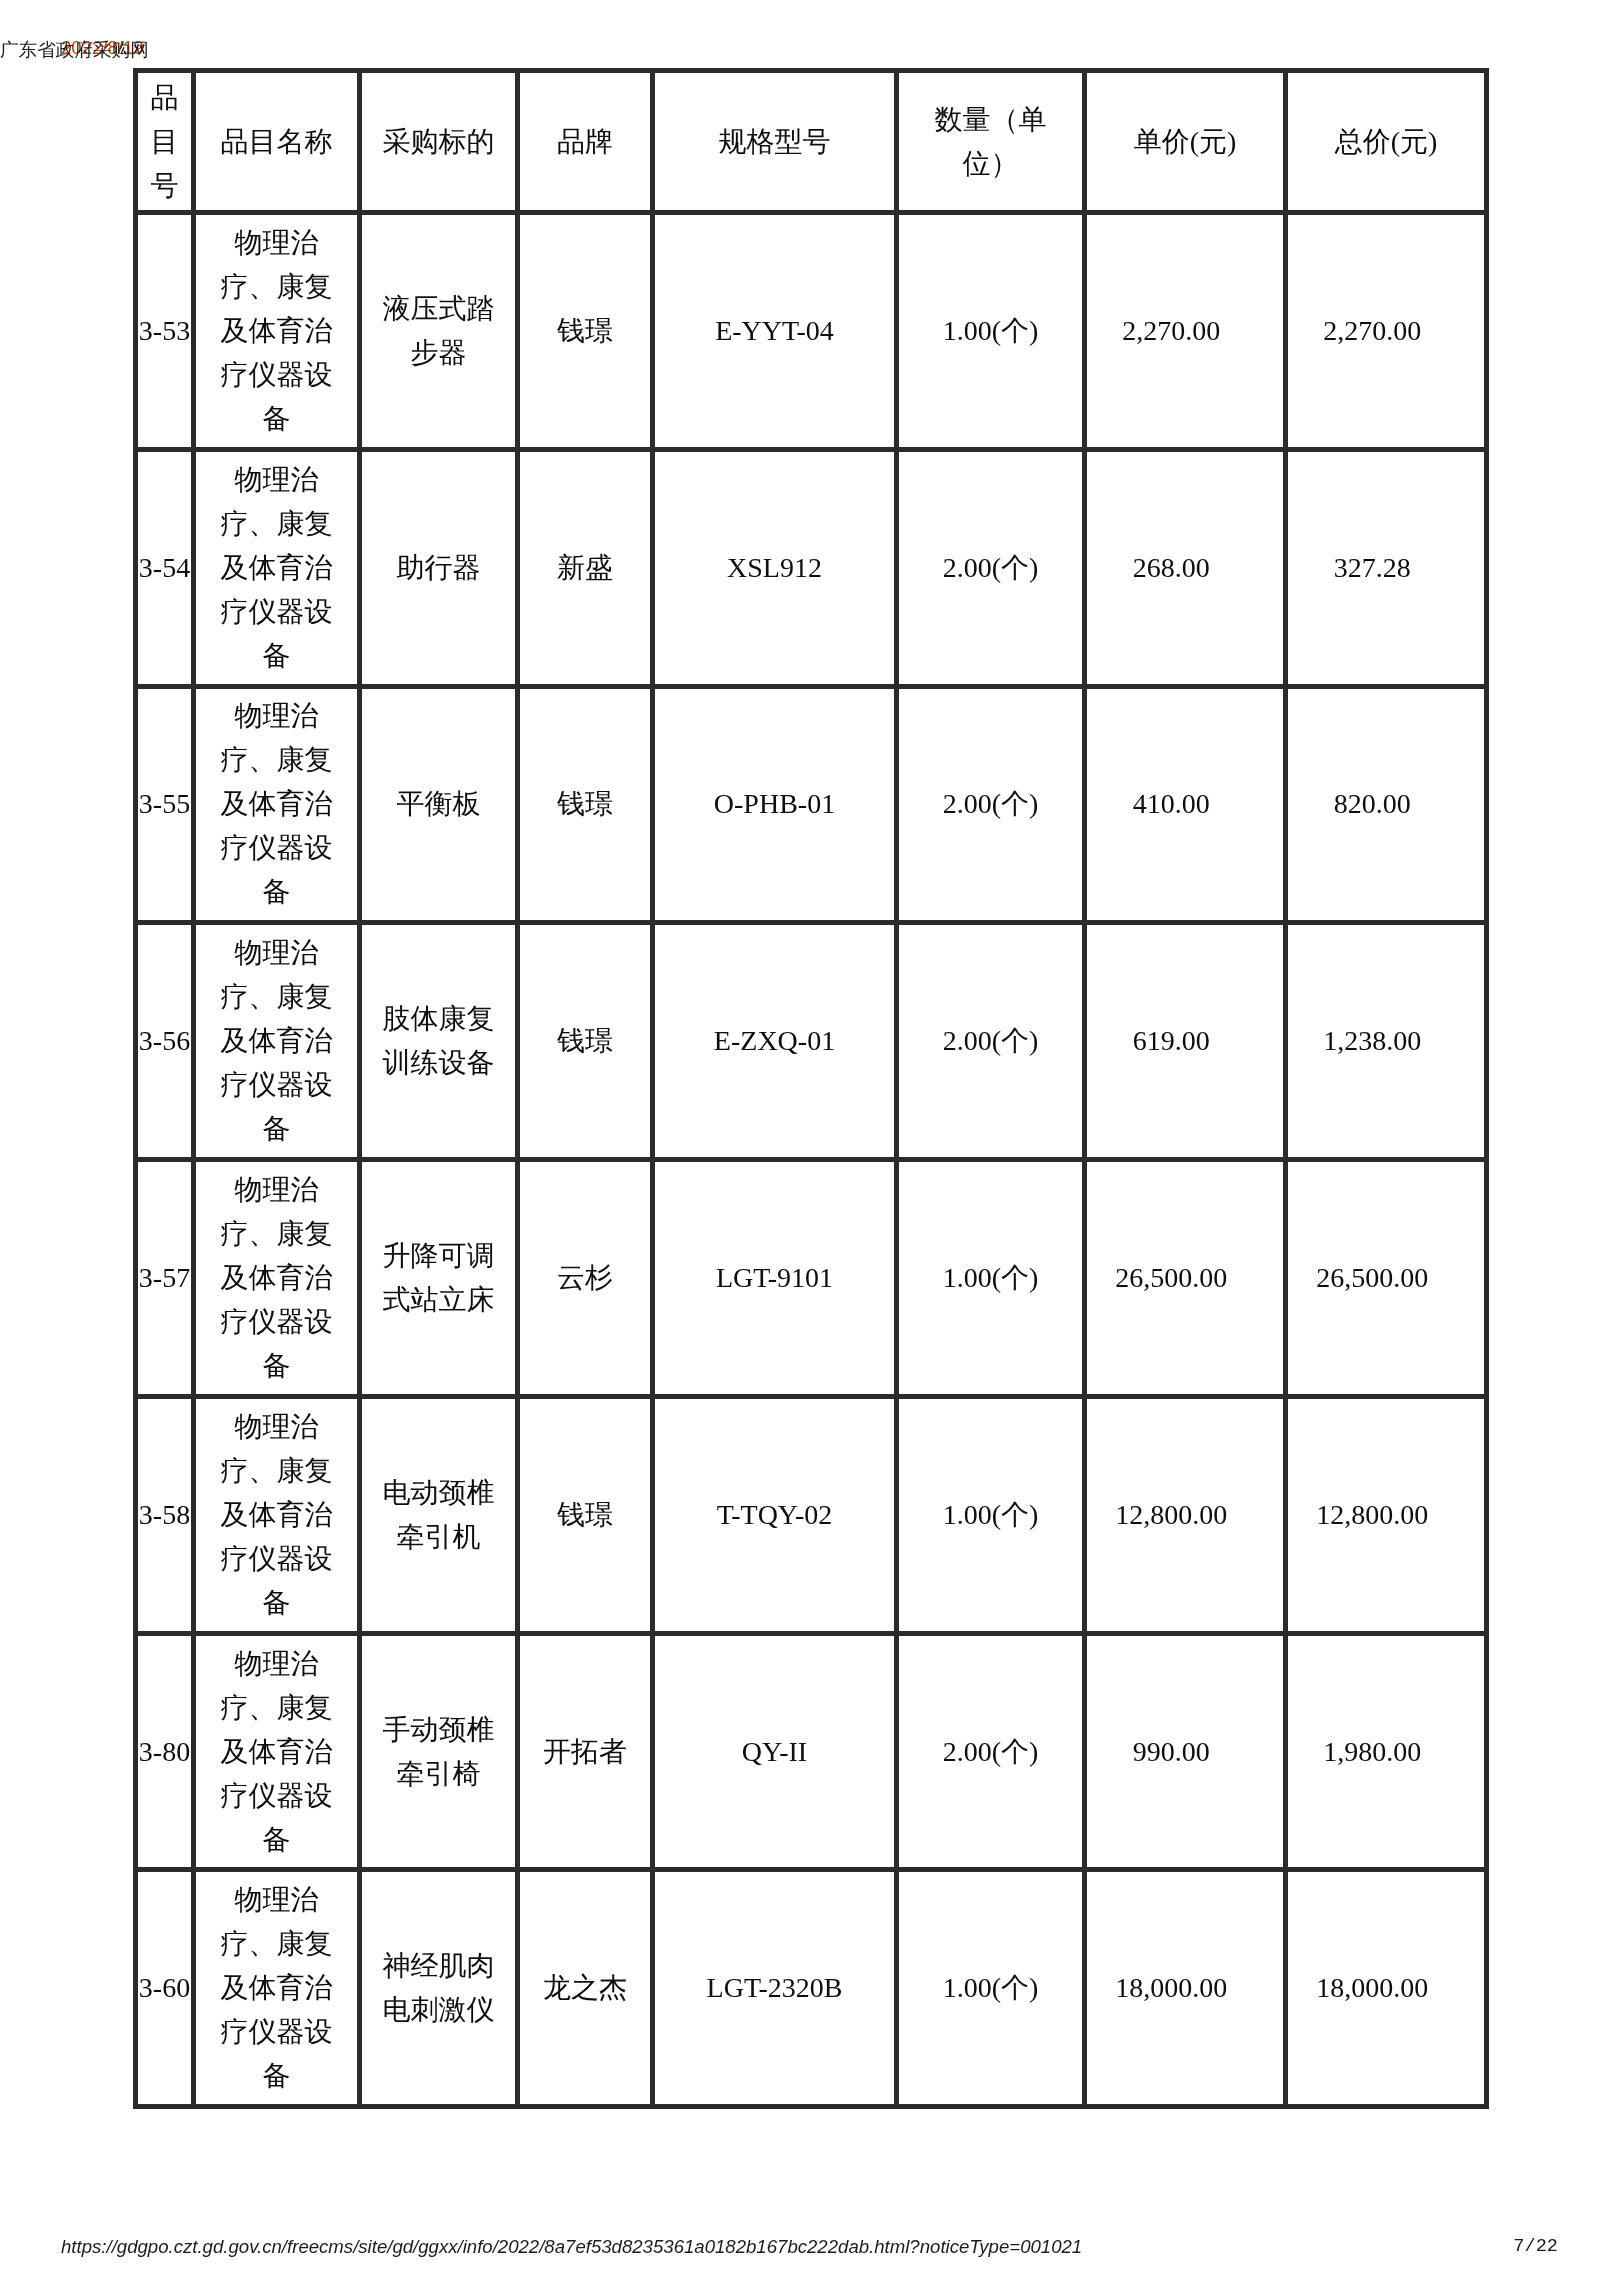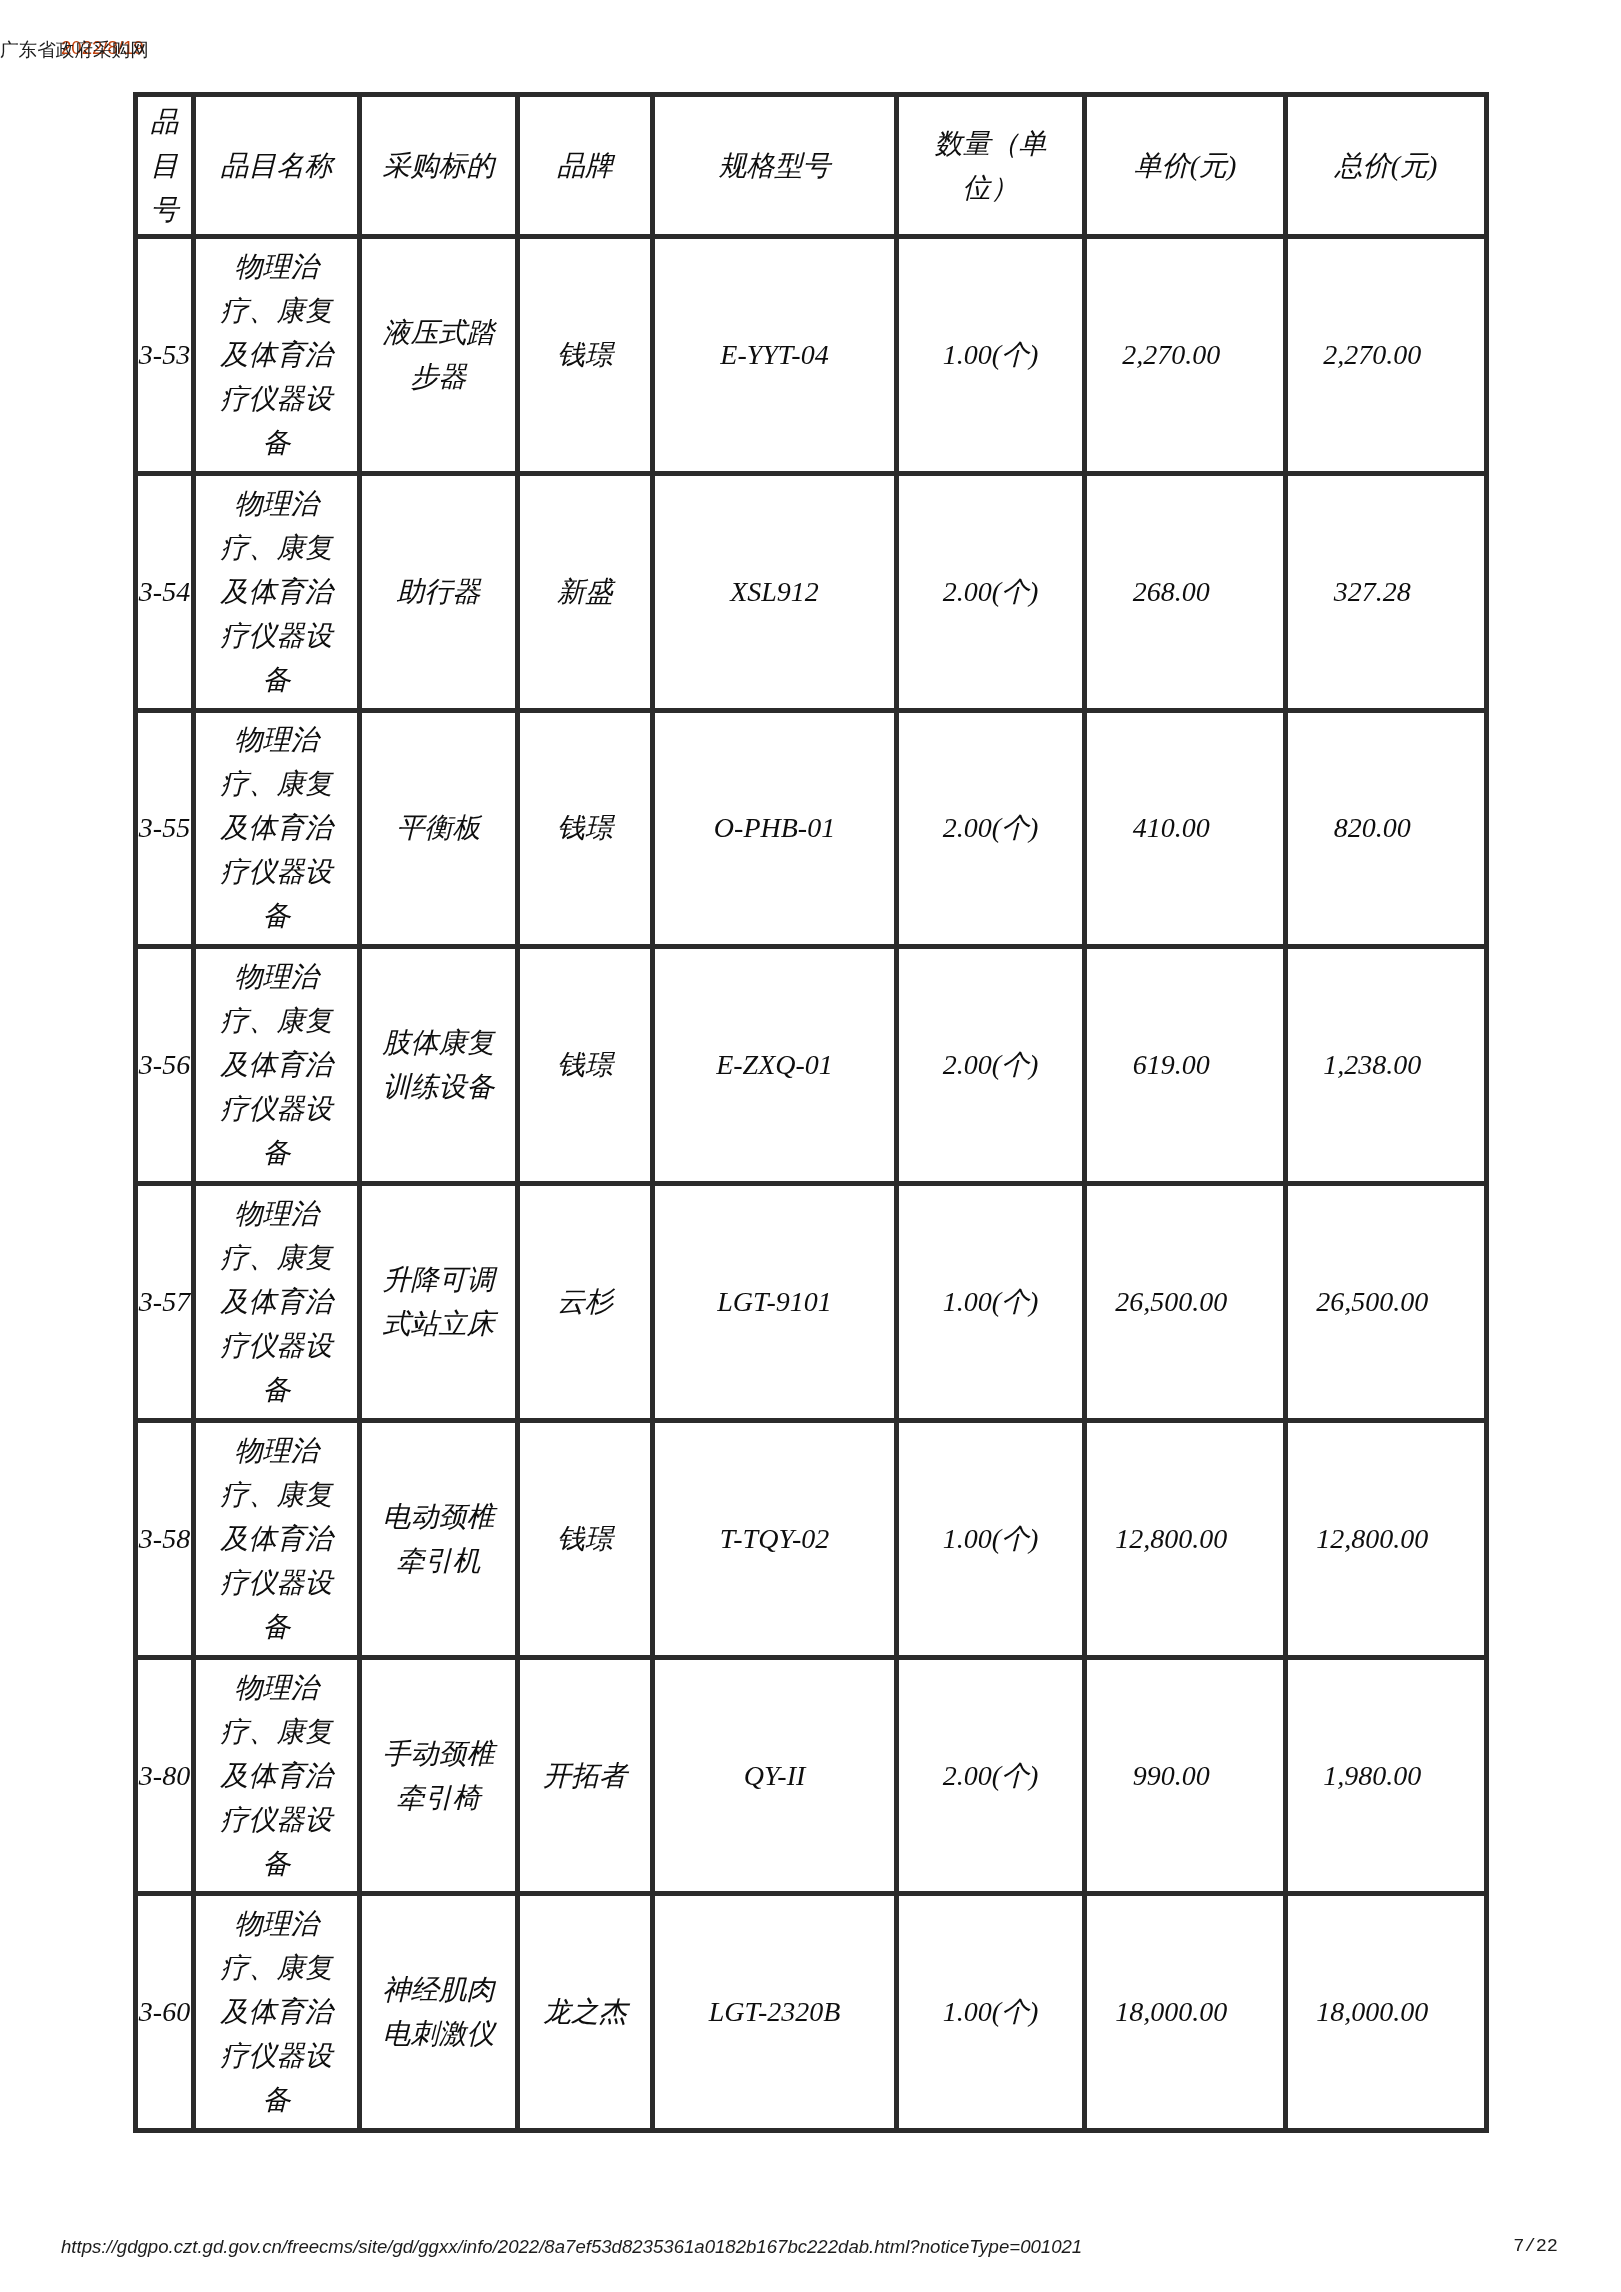--- a/index.html
+++ b/index.html
@@ -16,25 +16,24 @@
     font-family: "Liberation Sans", "DejaVu Sans", sans-serif;
     font-size: 18.6px; color: #c2410c;
   }
   .print-header-title {
     position: absolute; top: 37px; left: 0; width: 100%;
     text-align: left;
     font-family: "Liberation Sans", "DejaVu Sans", sans-serif;
     font-size: 18.6px; color: #1c1c1c;
   }
   table.items {
-    position: absolute; left: 133px; top: 92px;
+    position: absolute; left: 133px; top: 68px;
     width: 1351px;
     border-collapse: collapse;
     table-layout: fixed;
-    font-style: italic;
   }
   .items th, .items td {
     border: 5.9px solid #2b2b2b;
     text-align: center;
     vertical-align: middle;
     font-size: 28px;
     line-height: 44px;
     font-weight: normal;
     color: #0e0e0e;
     overflow: hidden;

